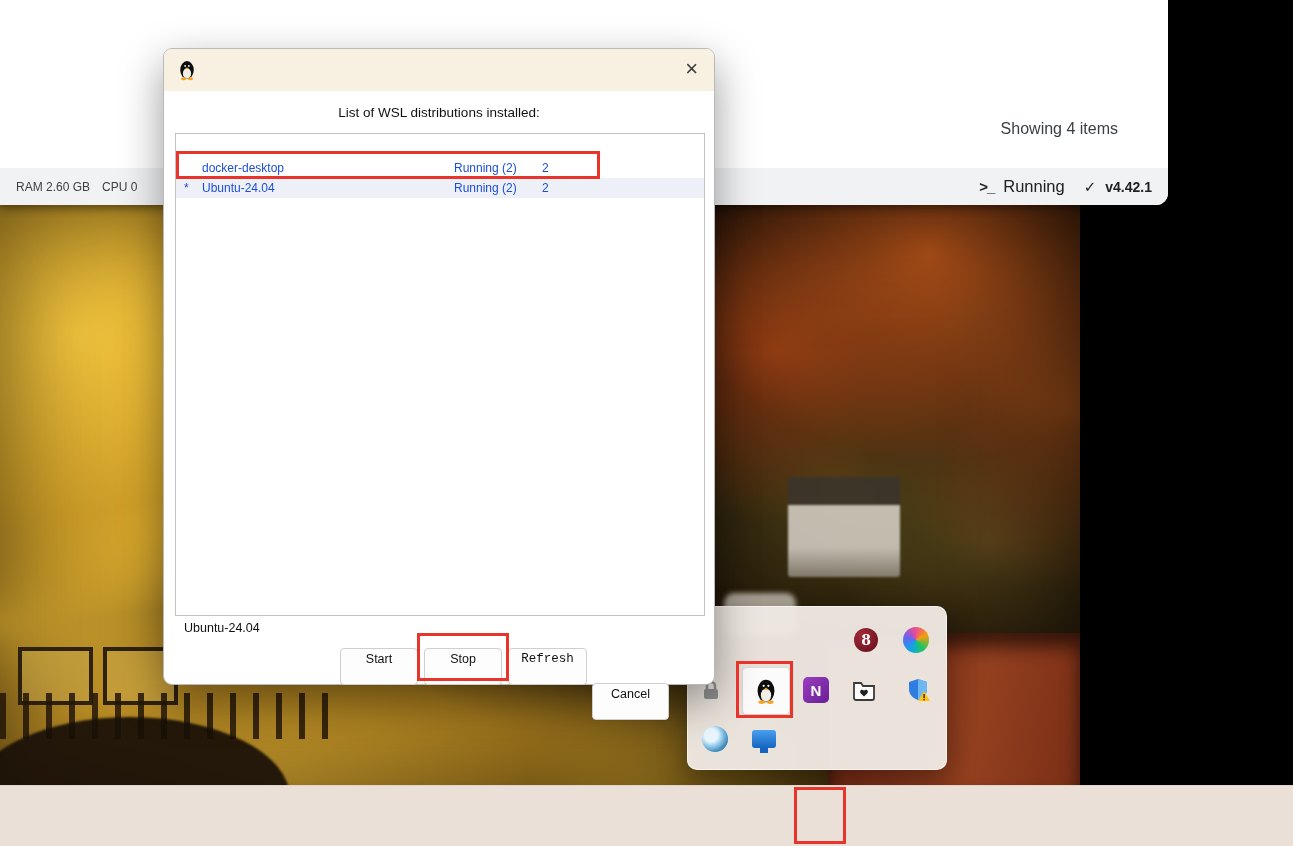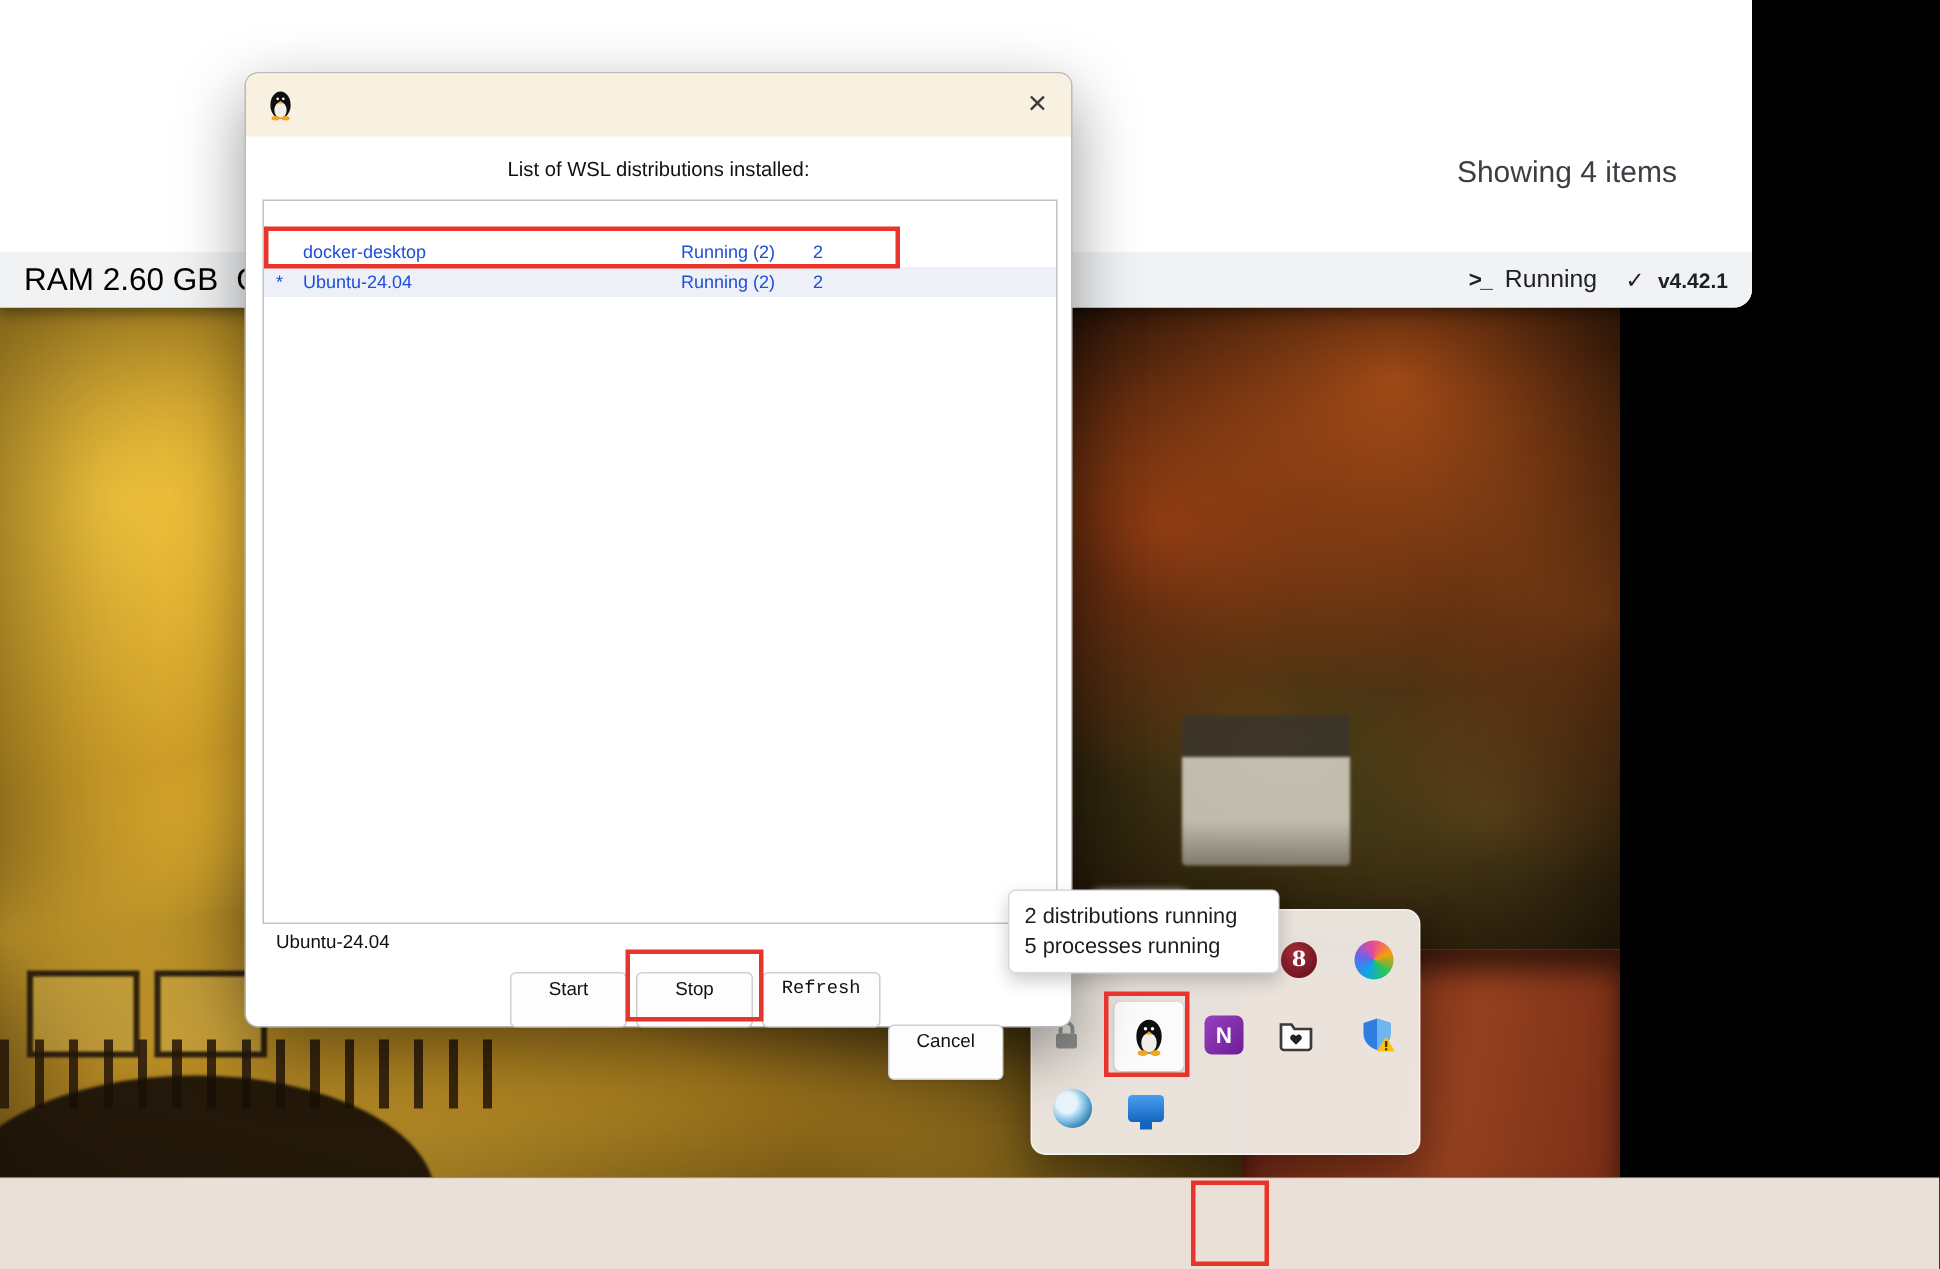--- a/index.html
+++ b/index.html
@@ -30,24 +30,24 @@
     border-radius:50% 50% 0 0 / 90% 90% 0 0; filter:blur(1px); }
   .ph-house { position:absolute; left:788px; top:272px; width:112px; height:100px;
     background:linear-gradient(180deg,#3a342c 0 28%, #d8d4ca 28% 70%, #8e887c 100%); opacity:.85; filter:blur(1px); border-radius:3px; }
   .ph-cloth { position:absolute; left:724px; top:388px; width:72px; height:42px; background:rgba(222,216,205,.7); border-radius:10px; filter:blur(2.5px); }
   .ph-wall { position:absolute; left:828px; top:428px; width:252px; height:152px;
     background:linear-gradient(100deg,#6d2514,#93401f 60%,#7a2e16); box-shadow:inset 0 14px 18px rgba(0,0,0,.6); filter:blur(.4px); }
 
   
   .top-window { position:absolute; left:0; top:0; width:1168px; height:205px; background:#fff;
     border-radius:0 0 12px 0; box-shadow:0 3px 10px rgba(0,0,0,.45); }
-  .showing { position:absolute; right:50px; top:104px; font-size:20px; color:#3a3f44; }
+  .showing { position:absolute; right:50px; top:120px; font-size:16px; color:#3a3f44; }
   .statusbar { position:absolute; left:0; bottom:0; width:100%; height:37px; background:#f0f2f4;
     border-radius:0 0 12px 0; display:flex; align-items:center; padding:0 16px; }
-  .sb-left { display:flex; gap:12px; font-size:21px; color:#000000; white-space:nowrap; }
+  .sb-left { display:flex; gap:12px; font-size:12px; color:#404040; white-space:nowrap; }
   .sb-right { margin-left:auto; display:flex; align-items:center; gap:9px; }
   .term-glyph { font-weight:700; font-size:15px; color:#202124; letter-spacing:-1px; }
   .term-label { font-size:16.5px; color:#202124; }
   .check-glyph { font-size:15px; color:#202124; margin-left:10px; }
   .ver-label { font-size:14px; font-weight:700; color:#202124; }
 
   
   .dialog { position:absolute; left:163px; top:48px; width:552px; height:637px; background:#fff;
     border:1px solid #b9b9b9; border-radius:9px; box-shadow:0 16px 44px rgba(0,0,0,.4); z-index:4; }
   .titlebar { position:absolute; left:0; top:0; width:100%; height:42px; background:#f8f1e1; border-radius:8px 8px 0 0; }
@@ -224,24 +224,20 @@
         </svg>
     </div>
     <div class="fly-ic" style="left:14px; top:119px;">
         <div class="dolphin"></div>
       </div>
     <div class="fly-ic" style="left:63px; top:119px;">
         <div class="display"></div>
       </div>
   </div>
 
-  <div class="tooltip">
-    <div>2 distributions running</div>
-    <div>5 processes running</div>
-  </div>
 
   <div class="taskbar">
     
     
     
     
     
     
     
     

